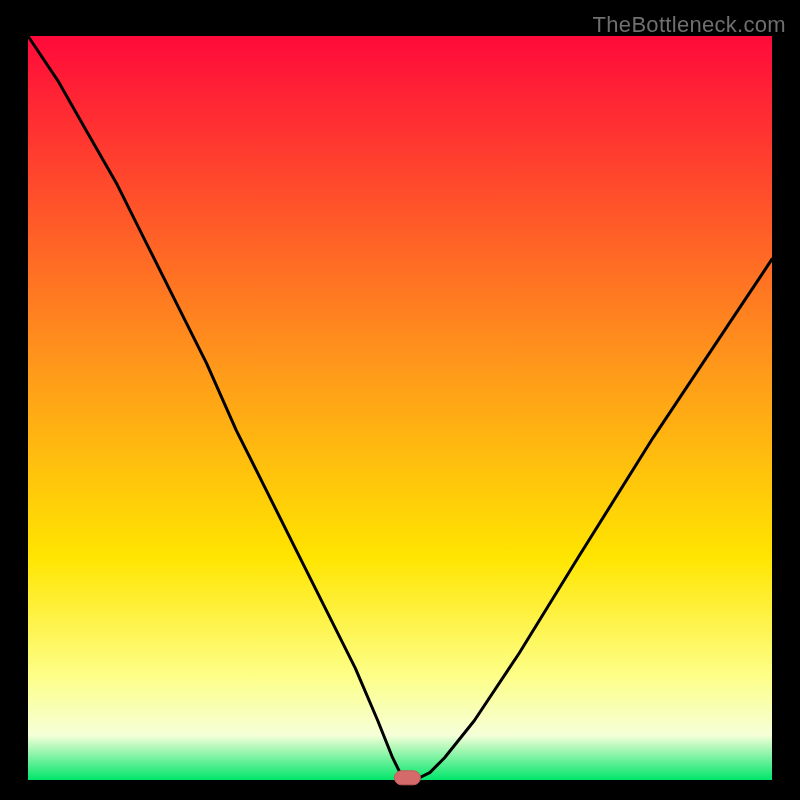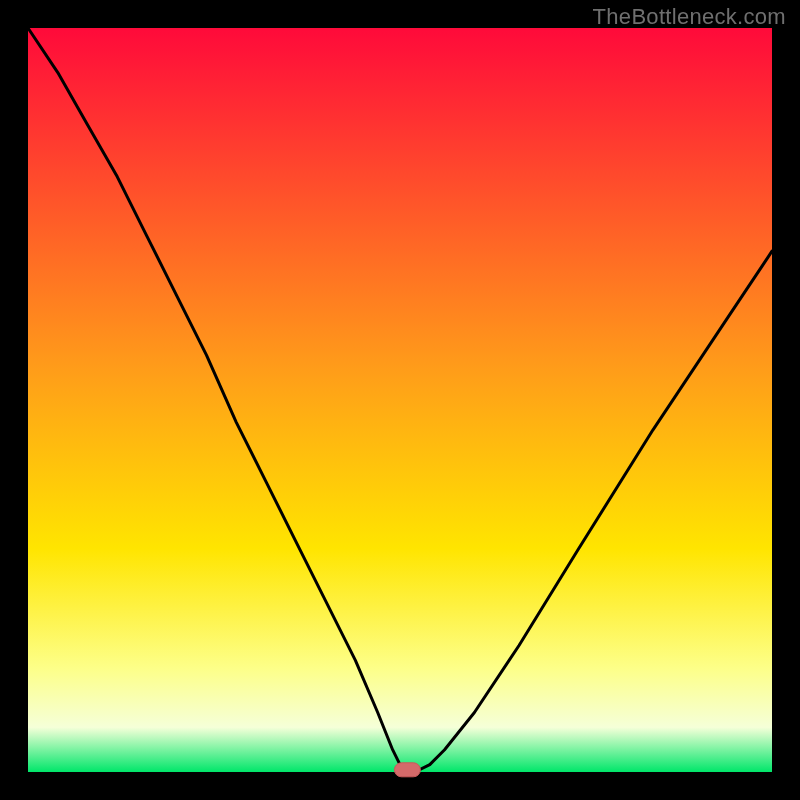--- a/index.html
+++ b/index.html
@@ -9,20 +9,21 @@
     height: 800px;
     background: #000;
     font-family: Arial, Helvetica, sans-serif;
     overflow: hidden;
   }
   .frame {
     position: relative;
     width: 800px;
     height: 564px;
     background: #000;
+    margin-top: 8px;
   }
   .watermark {
     position: absolute;
     top: 4px;
     right: 14px;
     color: #6f6f6f;
     font-size: 22px;
     font-weight: 500;
     letter-spacing: 0.3px;
     z-index: 10;

